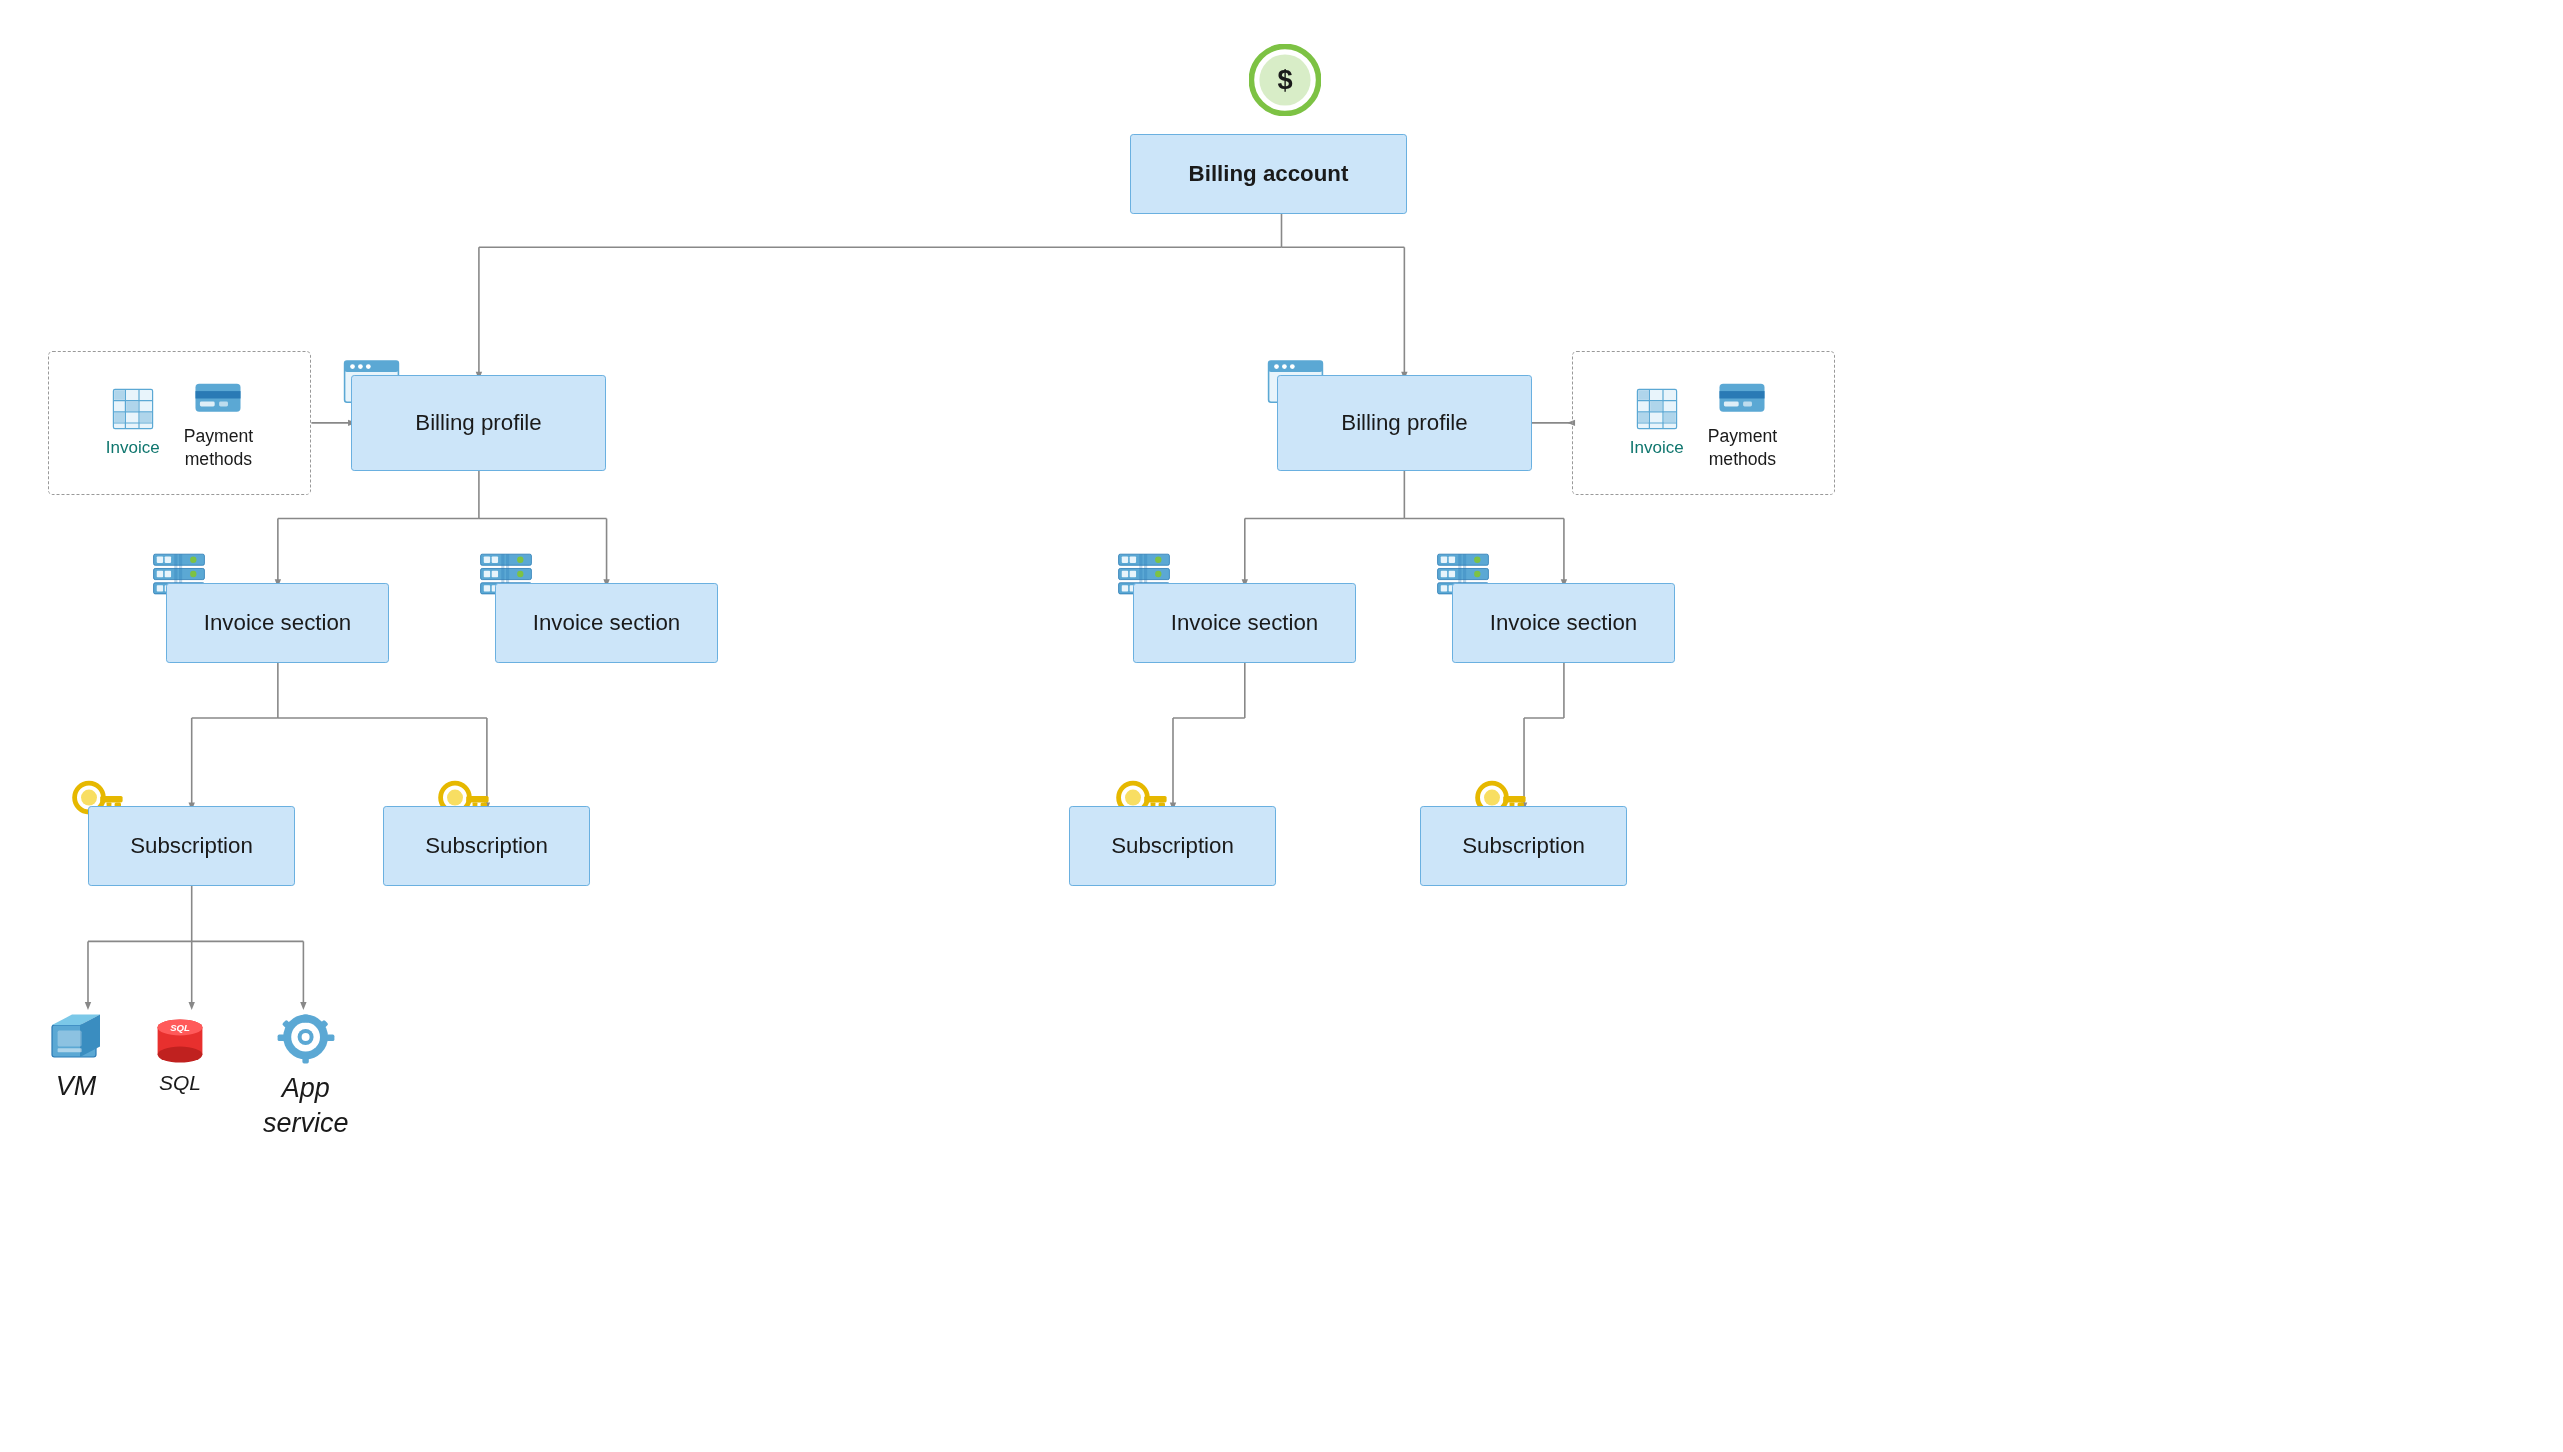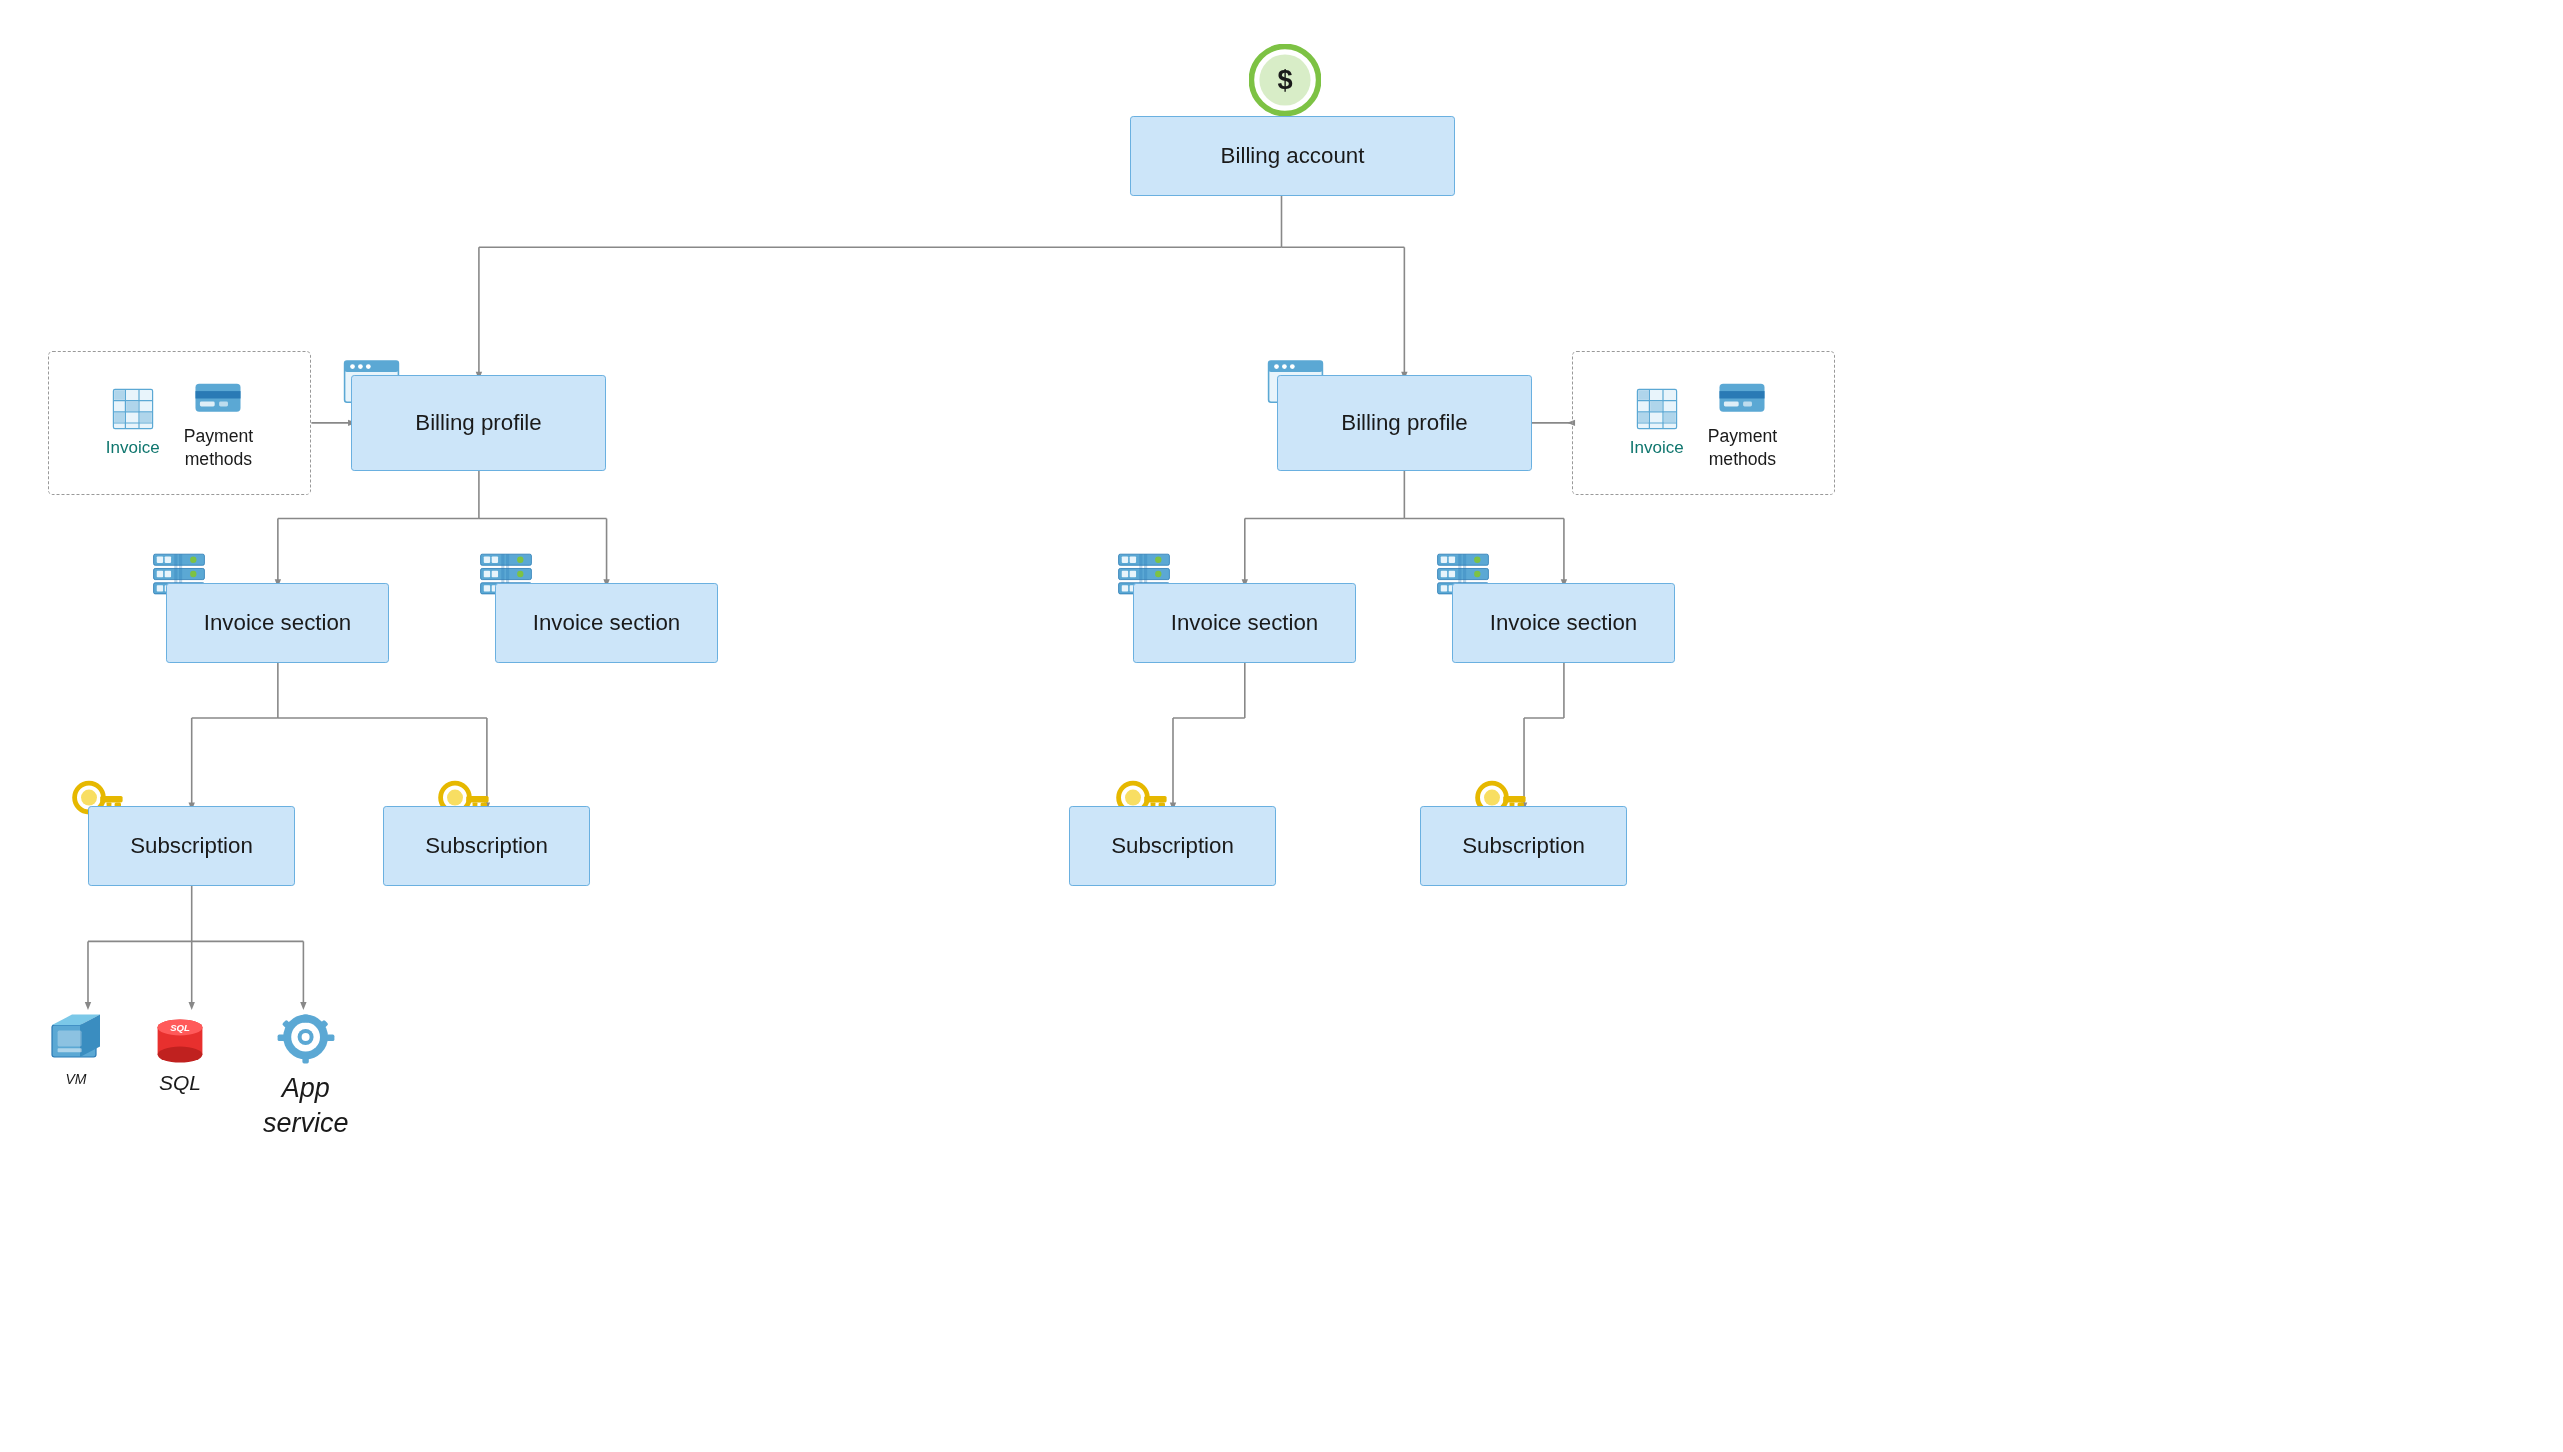--- a/index.html
+++ b/index.html
@@ -36,24 +36,25 @@
       align-items: center;
       justify-content: center;
       font-size: 22.3px;
       color: #1a1a1a;
       font-weight: 400;
       text-align: center;
       line-height: 1.3;
     }
 
     .node-box.billing-account {
-      width: 325px;
-      height: 80px;
-      top: 116px;
+      width: 277px;
+      height: 80px;
+      top: 134px;
       left: 1130px;
+      font-weight: bold;
     }
 
     .node-box.billing-profile-left {
       width: 255px;
       height: 96px;
       top: 375px;
       left: 351px;
     }
 
     .node-box.billing-profile-right {
@@ -528,21 +529,21 @@
       <rect x="5" y="15" width="55" height="40" rx="3" fill="#5ba8d4"></rect>
       <rect x="5" y="15" width="55" height="40" rx="3" fill="none" stroke="#2a7ab5" stroke-width="1.5"></rect>
 
       <polygon points="5,15 30,2 65,2 40,15" fill="#7bc8e8"></polygon>
 
       <polygon points="65,2 65,42 40,55 40,15" fill="#3a8dc0"></polygon>
 
       <rect x="12" y="22" width="30" height="20" rx="2" fill="white" opacity="0.3"></rect>
       <rect x="12" y="44" width="30" height="5" rx="1" fill="white" opacity="0.5"></rect>
     </svg>
-    <span style="font-size:14px;">VM</span>
+    <span style="font-size:27px;">VM</span>
   </div>
 
   <div class="resource-item" style="top:1013px; left:152px;">
     <svg width="56" height="52" viewBox="0 0 70 65">
 
       <ellipse cx="35" cy="18" rx="28" ry="10" fill="#e8302e"></ellipse>
       <rect x="7" y="18" width="56" height="34" fill="#e8302e"></rect>
       <ellipse cx="35" cy="52" rx="28" ry="10" fill="#c0211f"></ellipse>
       <ellipse cx="35" cy="18" rx="28" ry="10" fill="#ff5a5a"></ellipse>
       <text x="35" y="22" text-anchor="middle" font-size="12" font-weight="bold" fill="white">SQL</text>

